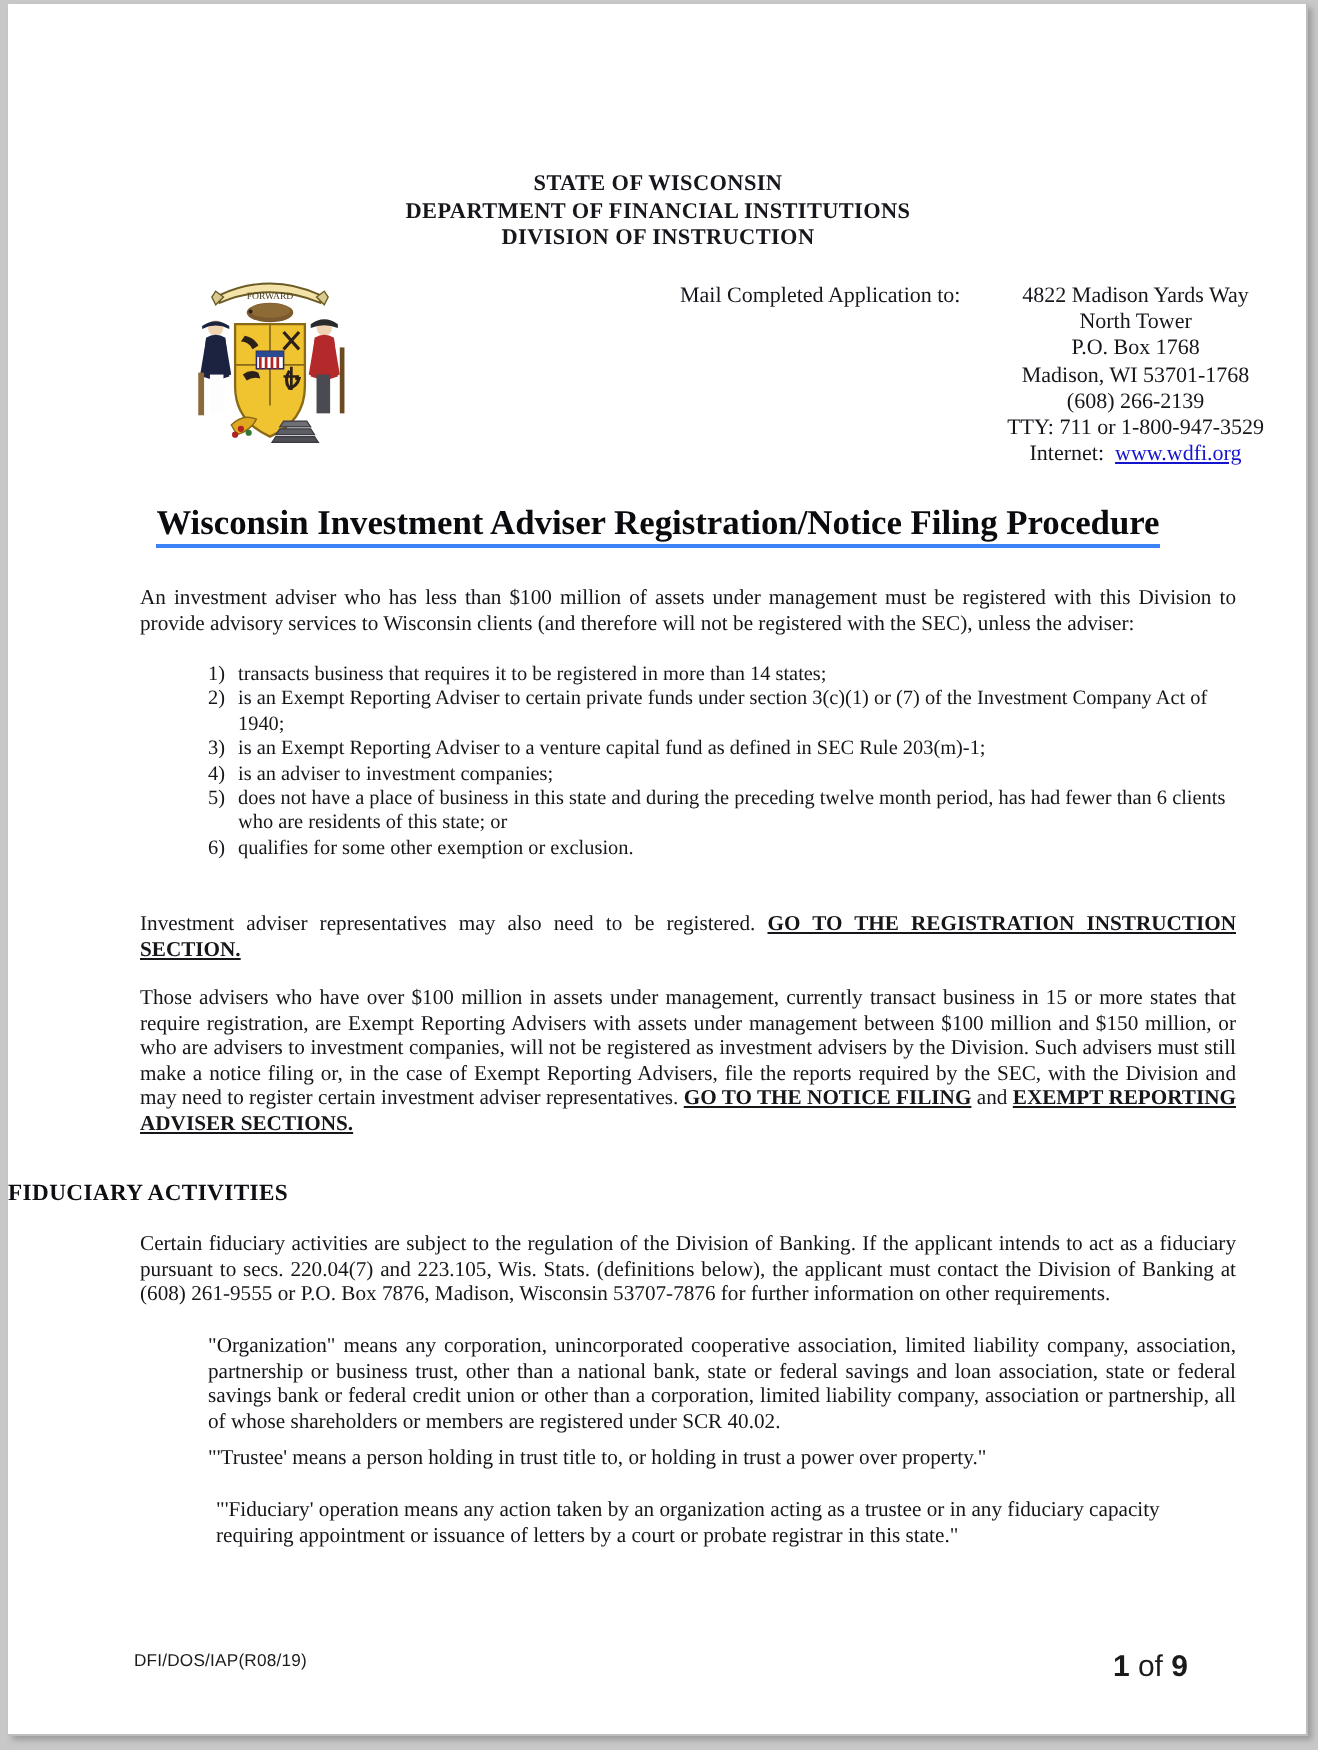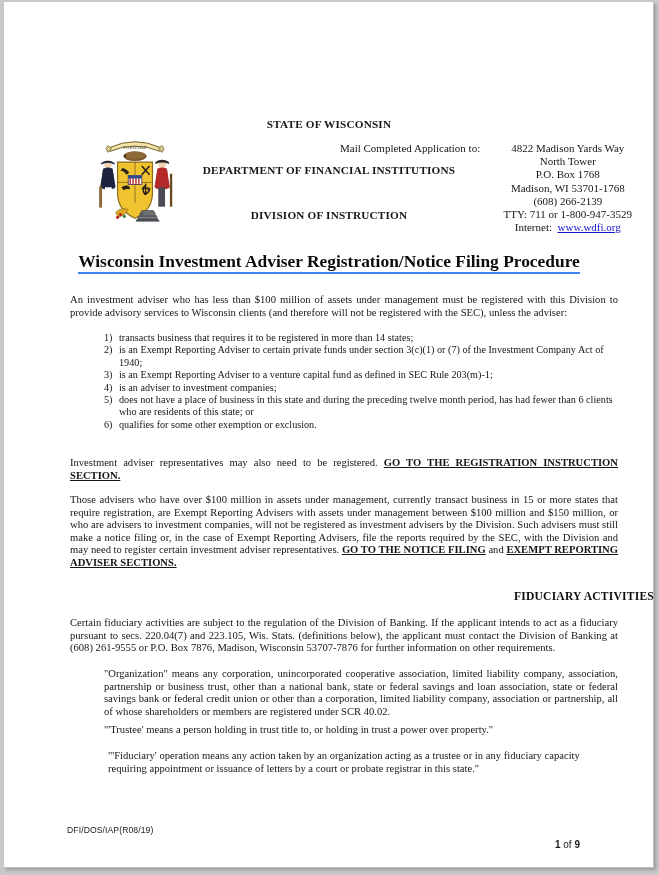--- a/index.html
+++ b/index.html
@@ -50,21 +50,21 @@
     width: 650px;
   }
   .agency-lines {
     text-align: center;
     font-size: 11.2px;
     line-height: 13.6px;
     letter-spacing: 0.2px;
     font-weight: bold;
     color: #16161c;
   }
-  .agency-lines div { white-space: nowrap; margin-top: 32px; }
+  .agency-lines div { white-space: nowrap; }
 
   .seal {
     position: absolute;
     left: 82px;
     top: 47px;
     width: 98px;
     height: 95px;
   }
 
   .mailto-block {
@@ -149,21 +149,21 @@
     text-indent: 0;
     padding-left: 0;
   }
   .list-text.hang { text-indent: 0; }
 
   .section-head {
     position: absolute;
     left: 0;
     top: 588px;
     width: 650px;
-    text-align: right;
+    text-align: left;
     font-size: 11.6px;
     font-weight: bold;
     letter-spacing: 0.2px;
     color: #0e0e13;
   }
 
   .ref {
     font-weight: bold;
     text-decoration: underline;
     white-space: normal;
@@ -182,24 +182,23 @@
   }
   .footer-id {
     position: absolute;
     left: 63px;
     top: 3px;
     letter-spacing: 0.1px;
     text-align: right;
   }
   .footer-page {
     position: absolute;
-    right: 74px;
+    right: 60px;
     top: 3px;
-    font-size: 10px;
-    margin-top: 14px;
+    font-size: 15px;
   }
   .footer-page b { font-weight: bold; }
 </style>
 </head>
 <body>
 
 <div id="viewer">
   <div id="page">
     <div id="content">
 

